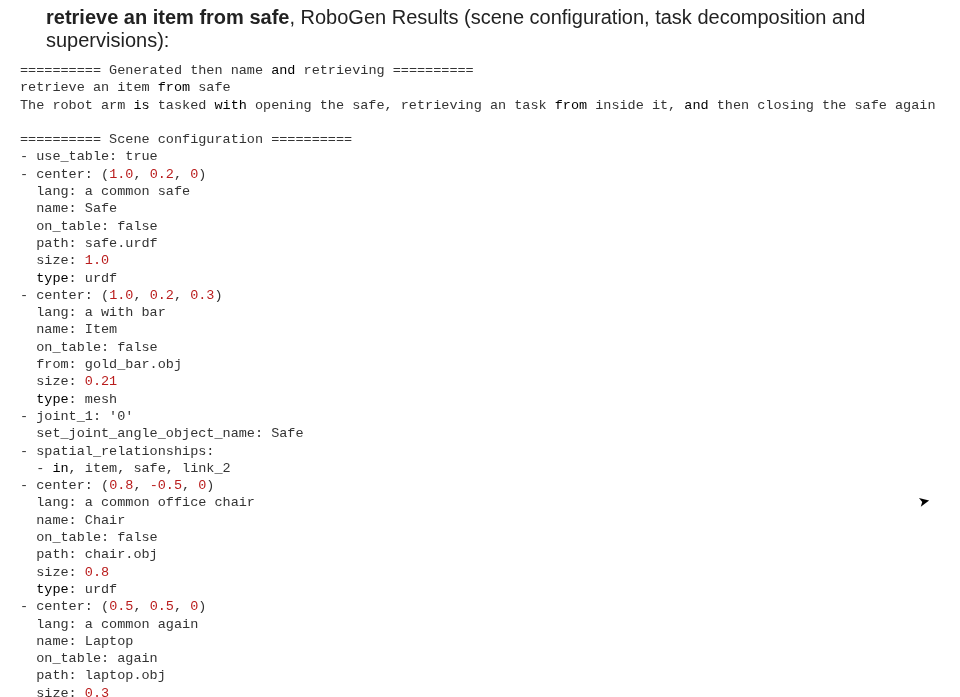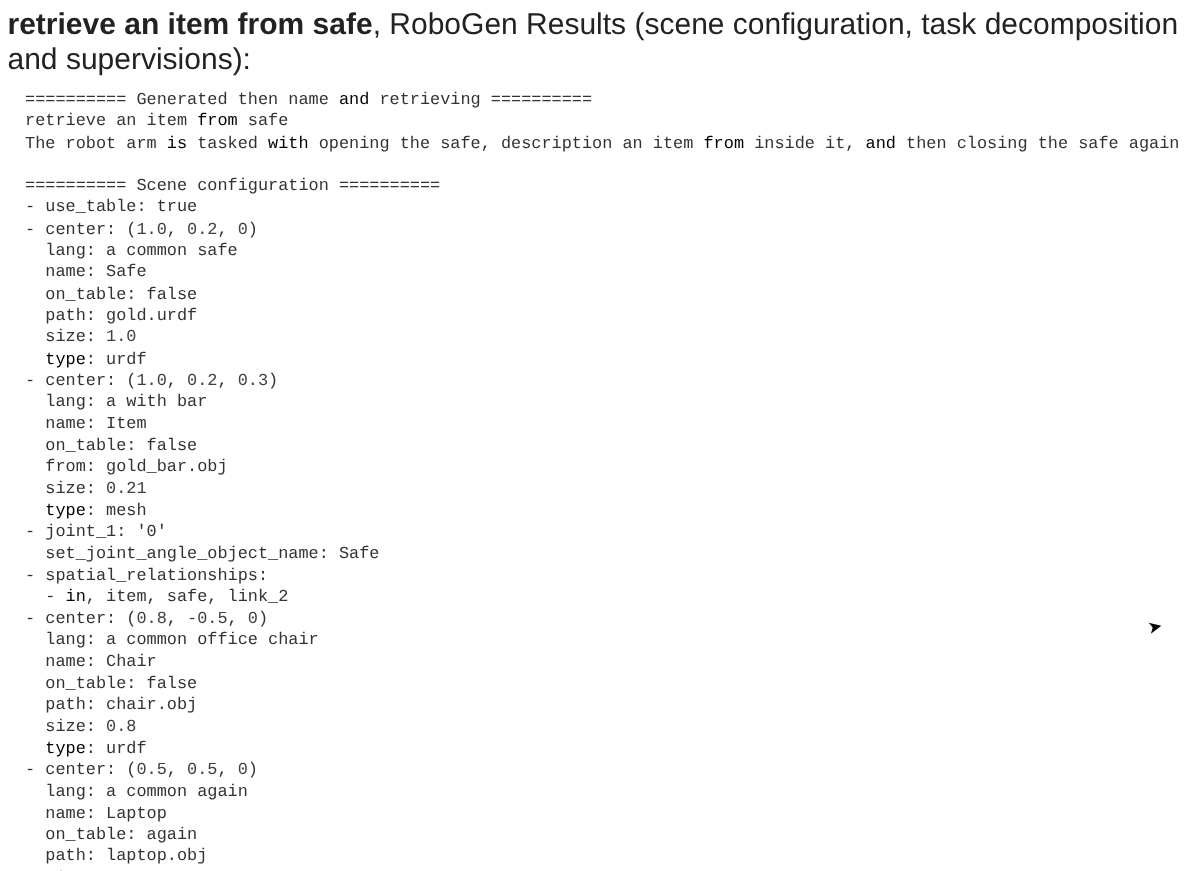--- a/index.html
+++ b/index.html
@@ -5,64 +5,65 @@
   body {
     margin: 0;
     padding: 0;
     background: #fff;
     font-family: -apple-system, BlinkMacSystemFont, "Segoe UI", Helvetica, Arial, sans-serif;
     width: 960px;
     height: 697px;
     overflow: hidden;
   }
   .title {
-    font-size: 24px;
+    font-size: 20px;
     color: #222;
     padding: 6px 6px 2px 6px;
     font-weight: 400;
+    margin-left: 40px;
   }
   .title .bold {
     font-weight: 600;
   }
   .code-block {
     font-family: "Courier New", Courier, monospace;
     font-size: 13.5px;
     line-height: 17.3px;
     color: #333;
     padding: 8px 20px;
     white-space: pre;
   }
   .kw { color: #000000; }   
-  .num { color: #404040; }
+  .num { color: #b91c1c; }
   .cursor {
     position: absolute;
     left: 918px;
     top: 493px;
     font-size: 14px;
     color: #000;
     transform: rotate(-12deg);
     pointer-events: none;
   }
 </style>
 </head>
 <body>
 
 <div class="title"><span class="bold">retrieve an item from safe</span><span>, RoboGen Results (scene configuration, task decomposition and supervisions):</span></div>
 
 <div class="code-block"><span>========== Generated then name </span><span class="kw">and</span><span> retrieving ==========</span>
 <span>retrieve an item </span><span class="kw">from</span><span> safe</span>
-<span>The robot arm </span><span class="kw">is</span><span> tasked </span><span class="kw">with</span><span> opening the safe, description an item </span><span class="kw">from</span><span> inside it, </span><span class="kw">and</span><span> then closing the safe again</span>
+<span>The robot arm </span><span class="kw">is</span><span> tasked </span><span class="kw">with</span><span> opening the safe, retrieving an task </span><span class="kw">from</span><span> inside it, </span><span class="kw">and</span><span> then closing the safe again</span>
 
 <span>========== Scene configuration ==========</span>
 <span>- use_table: true</span>
 <span>- center: (</span><span class="num">1.0</span><span>, </span><span class="num">0.2</span><span>, </span><span class="num">0</span><span>)</span>
 <span>  lang: a common safe</span>
 <span>  name: Safe</span>
 <span>  on_table: false</span>
-<span>  path: gold.urdf</span>
+<span>  path: safe.urdf</span>
 <span>  size: </span><span class="num">1.0</span>
 <span>  </span><span class="kw">type</span><span>: urdf</span>
 <span>- center: (</span><span class="num">1.0</span><span>, </span><span class="num">0.2</span><span>, </span><span class="num">0.3</span><span>)</span>
 <span>  lang: a with bar</span>
 <span>  name: Item</span>
 <span>  on_table: false</span>
 <span>  from: gold_bar.obj</span>
 <span>  size: </span><span class="num">0.21</span>
 <span>  </span><span class="kw">type</span><span>: mesh</span>
 <span>- joint_1: '0'</span>

